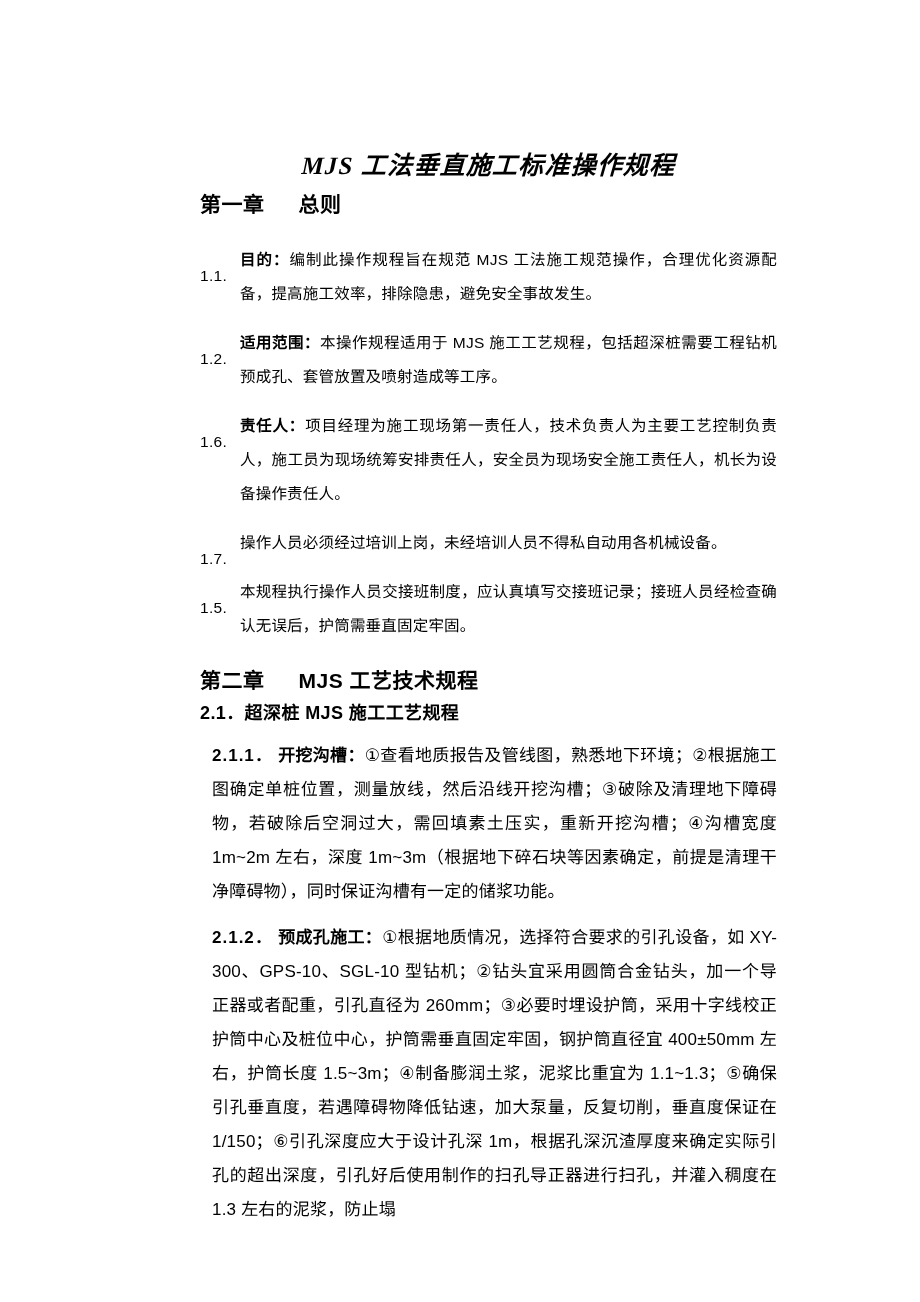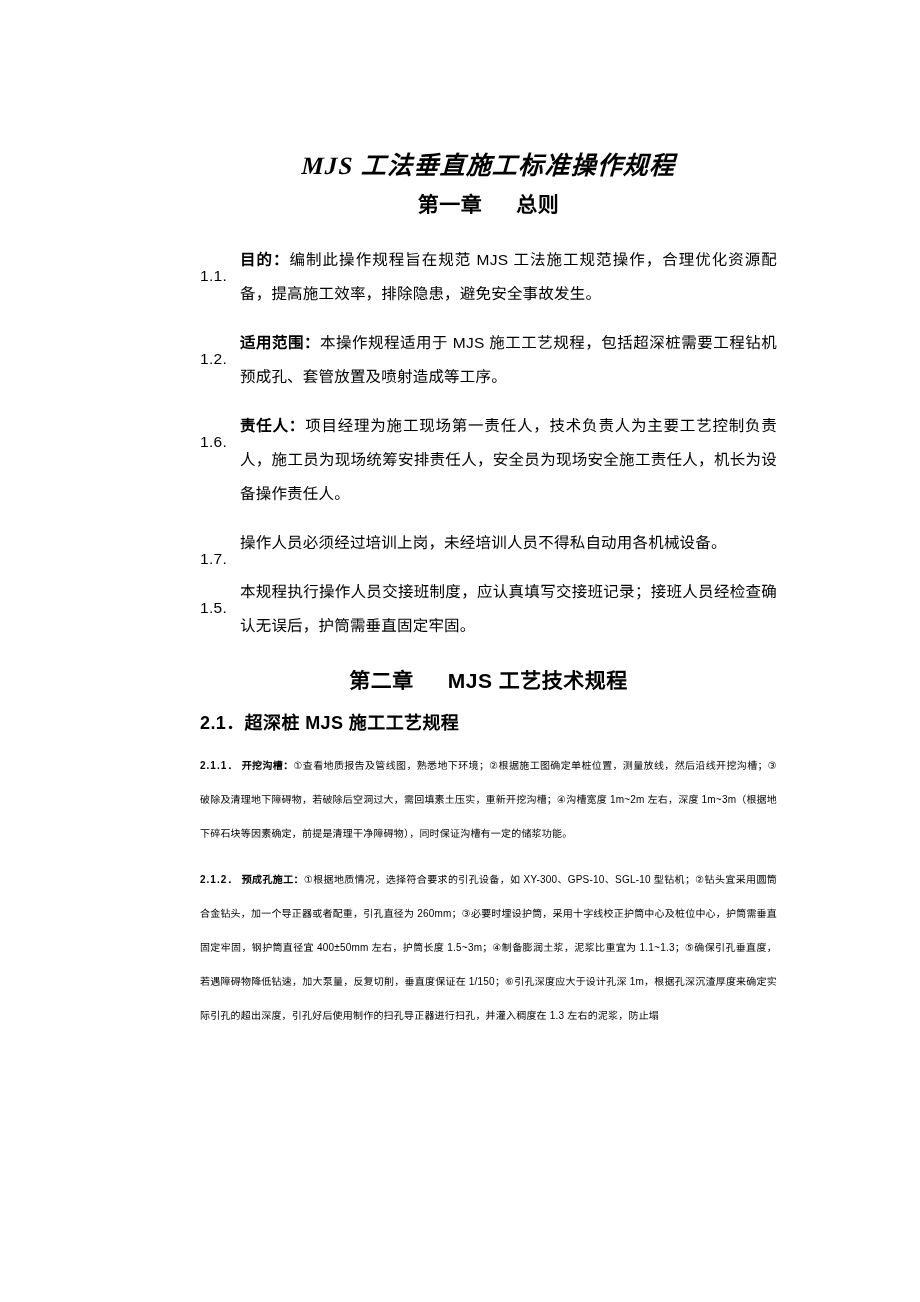--- a/index.html
+++ b/index.html
@@ -34,39 +34,38 @@
     letter-spacing: 1.2px;
     line-height: 1.25;
     margin: 0 0 6px 0;
     font-style: italic;
     transform: skewX(-2deg);
   }
 
   .chapter-heading {
     font-size: 21px;
     font-weight: bold;
-    text-align: center;
     line-height: 1.5;
     margin: 0;
     letter-spacing: 0.5px;
   }
 
   .chapter-heading .gap {
     display: inline-block;
     width: 34px;
   }
 
   .chapter-one {
     margin-top: 8px;
     margin-bottom: 22px;
   }
 
   .chapter-two {
     margin-top: 22px;
-    margin-bottom: 14px;
+    margin-bottom: 4px;
   }
 
   
   .num-list {
     margin: 0;
     padding: 0;
     list-style: none;
   }
   .num-item {
     position: relative;
@@ -95,23 +94,23 @@
   .section-heading {
     font-size: 18px;
     font-weight: bold;
     line-height: 1.5;
     margin: 4px 0 12px 0;
     letter-spacing: 0.4px;
   }
 
   
   .body-para {
-    font-size: 10px;
+    font-size: 17px;
     line-height: 34px;
-    margin: 0 0 12px 0;
+    margin: 0 0 12px 12px;
     text-align: justify;
     text-justify: inter-ideograph;
     letter-spacing: 0.2px;
   }
   .body-para:last-child { margin-bottom: 0; }
   .body-para .subnum {
     font-weight: bold;
     letter-spacing: 1px;
   }
   .body-para .subtitle {

